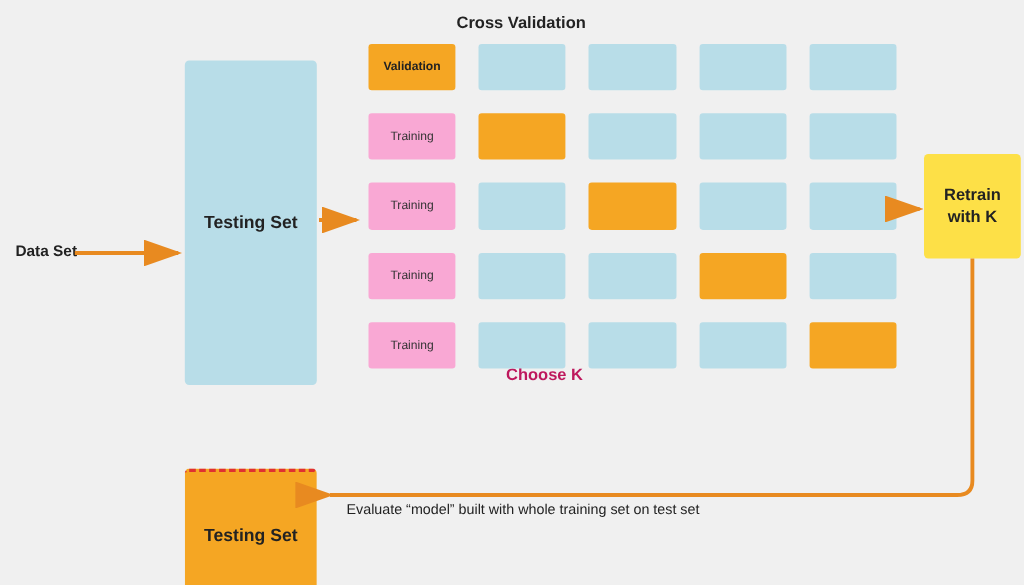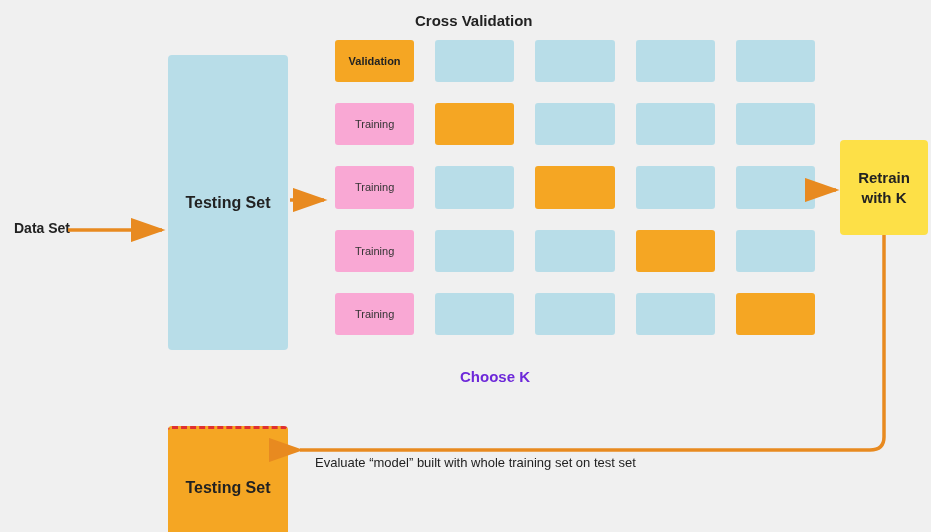--- a/index.html
+++ b/index.html
@@ -92,24 +92,24 @@
       font-size: 15px;
       font-weight: 700;
       color: #222;
       text-align: right;
     }
 
     
     .choosek-label {
       position: absolute;
       left: 460px;
-      top: 368px;
+      top: 332px;
       font-size: 15px;
       font-weight: 700;
-      color: #6d28d9;
+      color: #be185d;
     }
 
     
     .retrain-box {
       position: absolute;
       left: 840px;
       top: 140px;
       width: 88px;
       height: 95px;
       background: #fde047;

